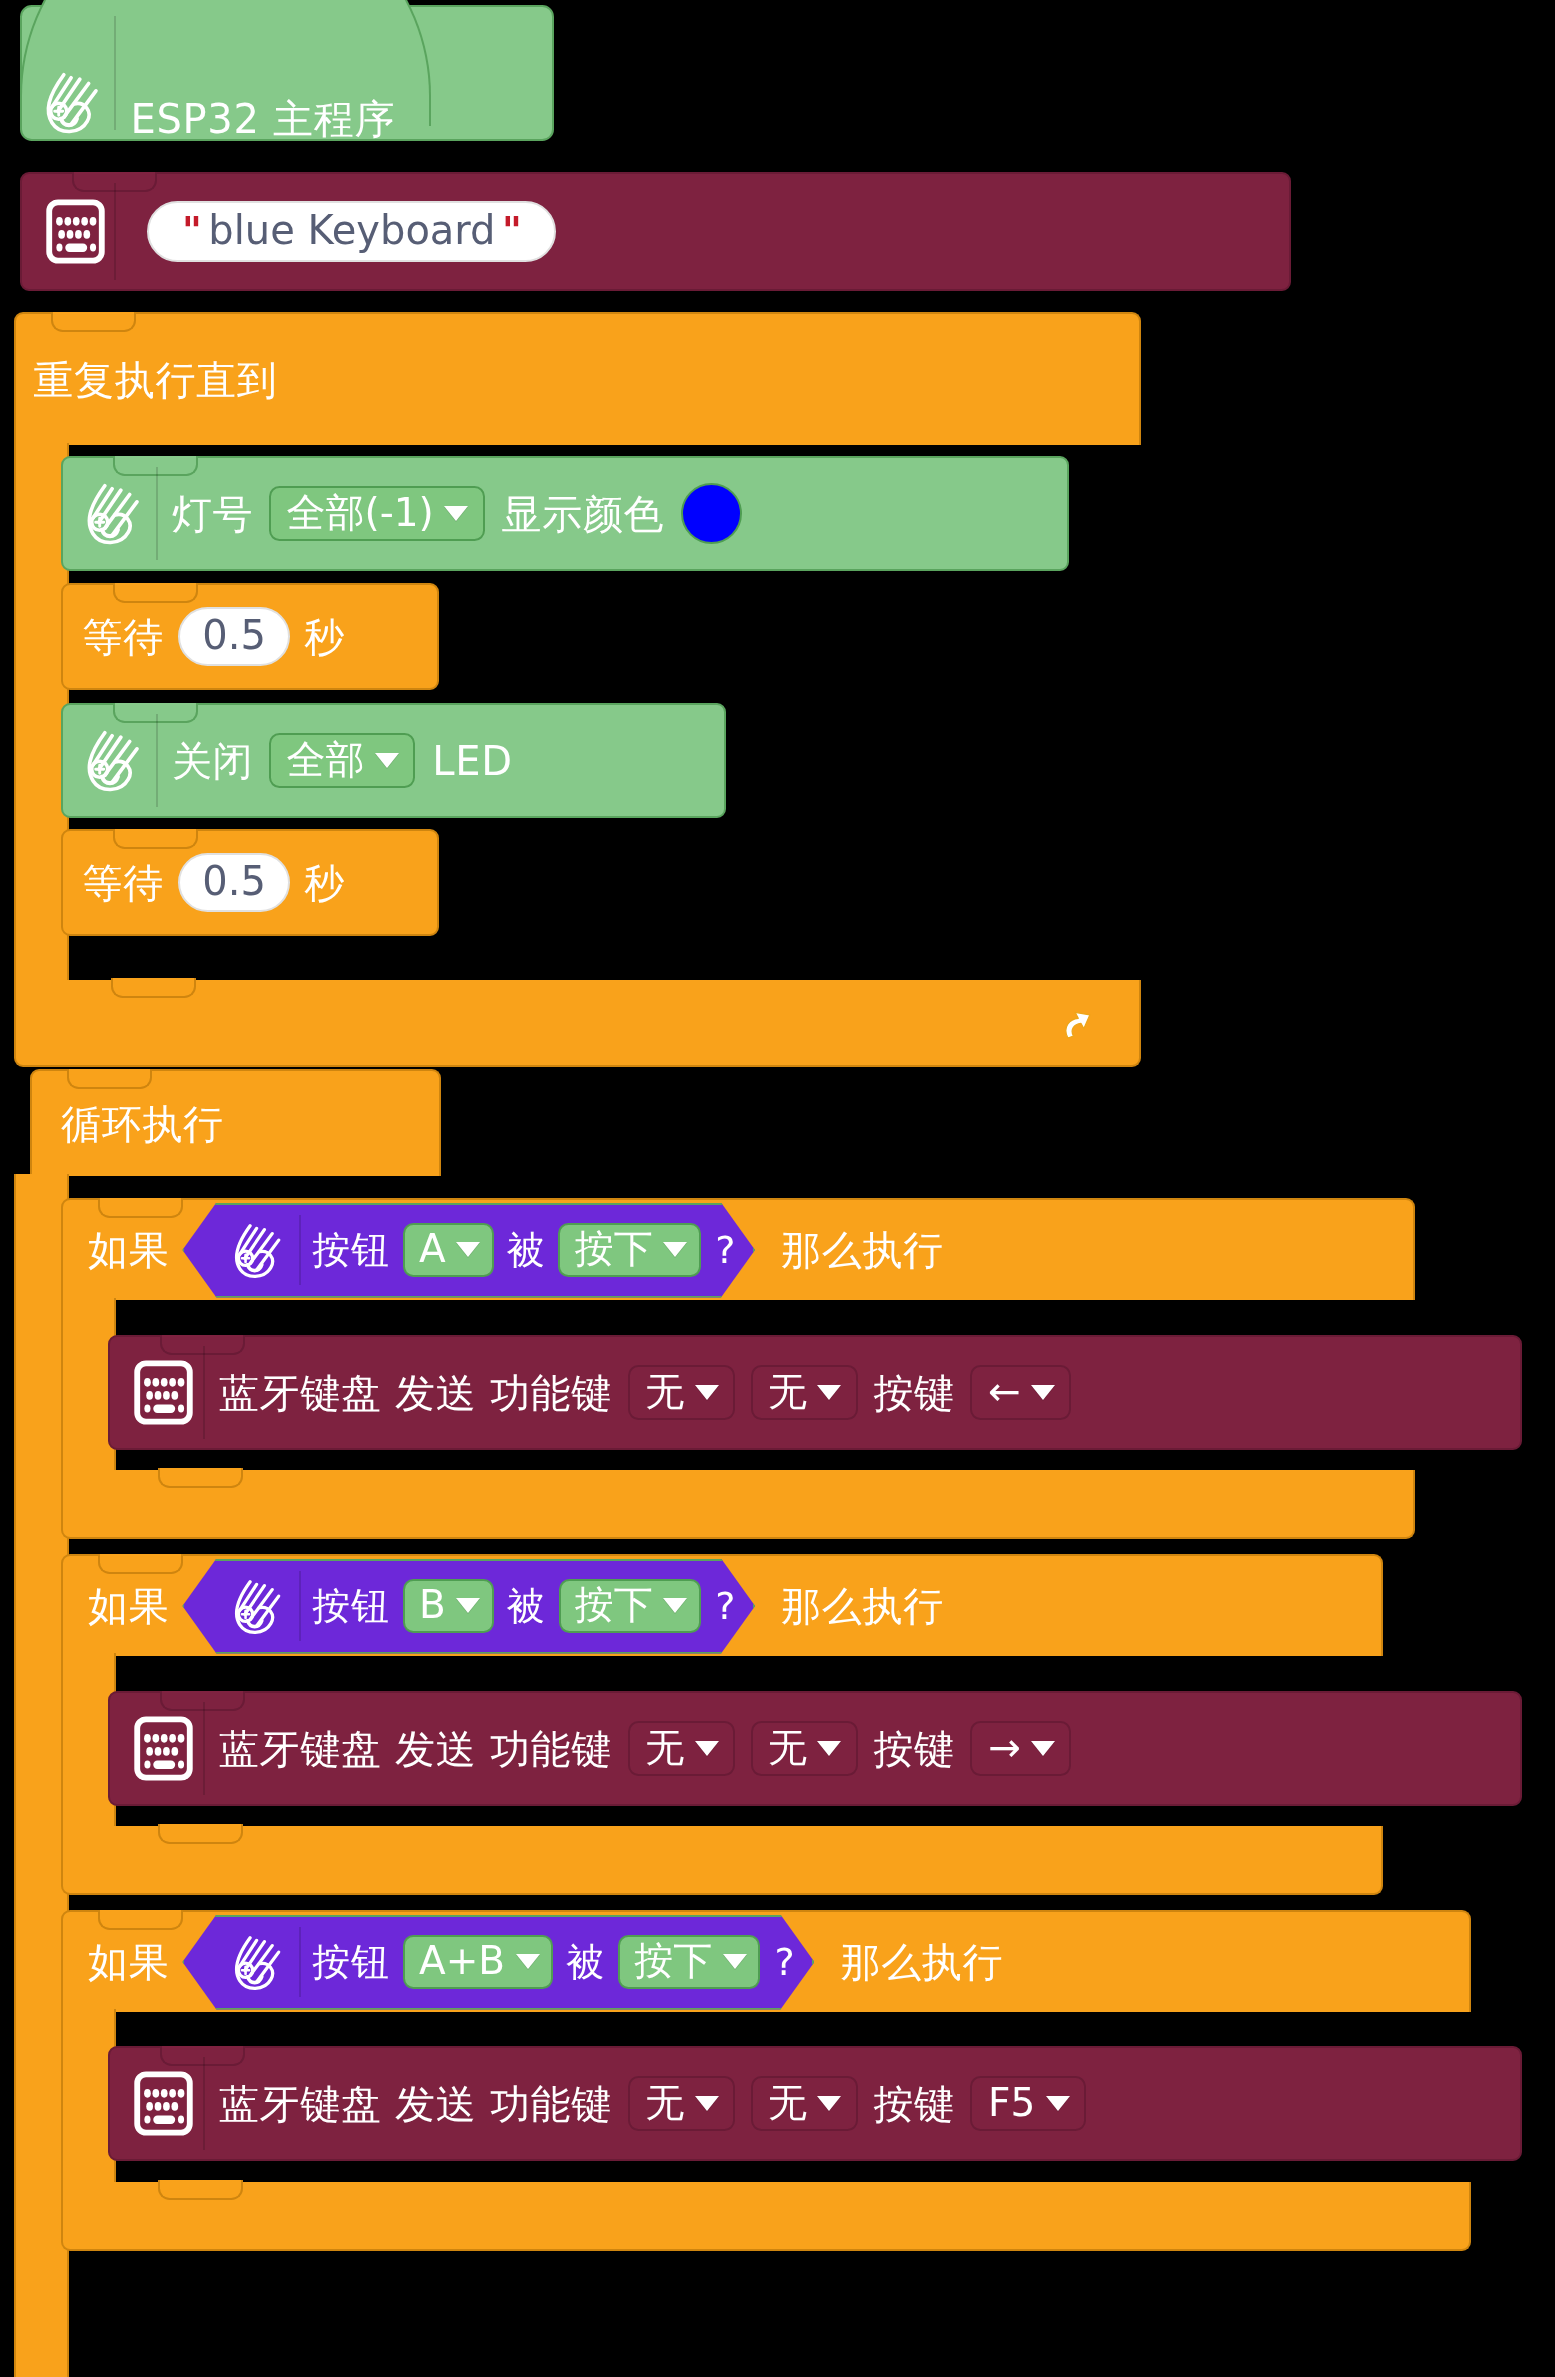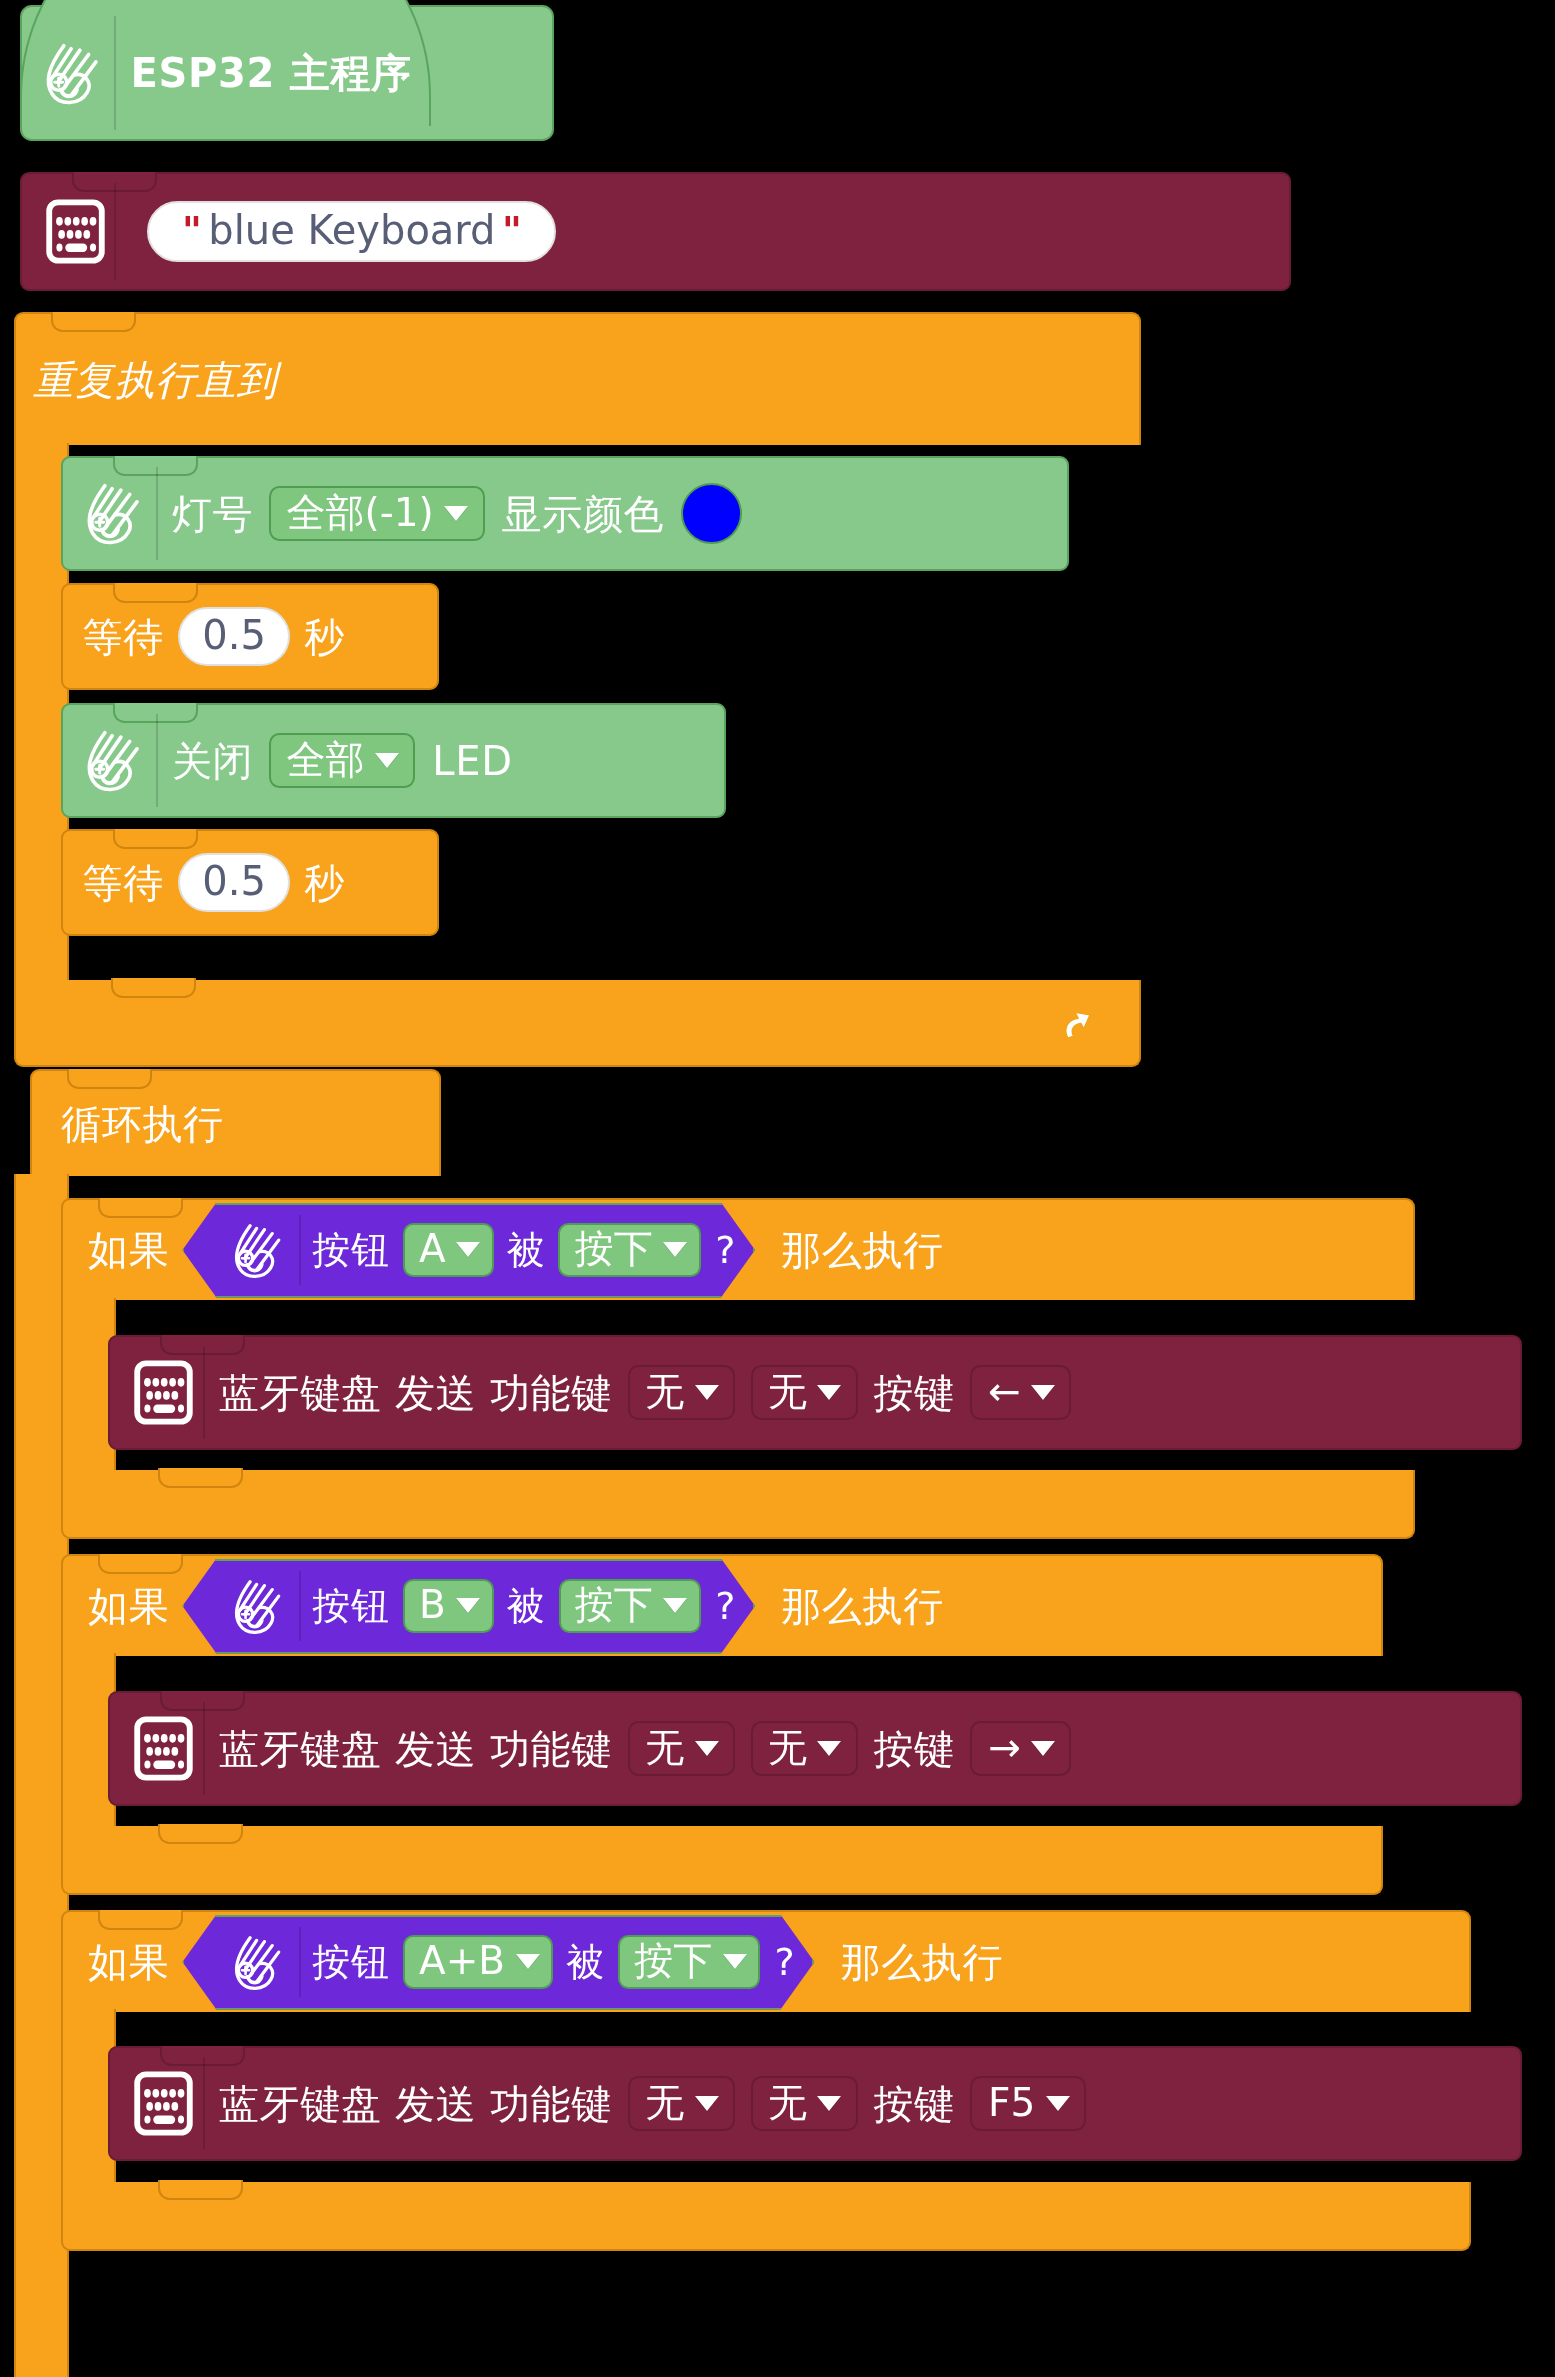--- a/index.html
+++ b/index.html
@@ -115,21 +115,21 @@
     left: -2px; top: -116px;
     width: 411px; height: 235px;
     background: #86c98a;
     border: 2px solid #5aa45e;
     border-bottom: none;
     border-radius: 205px 205px 0 0;
     box-sizing: border-box;
   }
   #hat-esp32 .hat-inner {
     position: absolute; left: 0; top: 0; right: 0; bottom: 0;
-    display: flex; align-items: center; padding-left: 17px; font-weight: bold;
+    display: flex; align-items: flex-end; padding-left: 17px;
   }
 
   
   .stack-maroon {
     background: #7e2240;
     border: 2px solid #6a1b36;
     border-radius: 9px;
   }
   
   .stack-green {
@@ -262,21 +262,21 @@
     <span class="field-txt" style="margin-left:17px;">
       <span class="quote">"</span>
       <span>blue Keyboard</span>
       <span class="quote">"</span>
     </span>
   </div>
 </div>
 
 <div class="c-top" id="repeat-top" style="left:14.3px; top:312px; width:1127px; height:133px; border-radius:9px 9px 0 0; border-bottom:none;">
   <div class="notch notch-orange" style="left:35px;"></div>
-  <div class="stack-inner" style="font-style:italic;">
+  <div class="stack-inner" style="">
     <span class="lbl">重复执行直到</span>
 
   </div>
 </div>
 
 <div class="c-spine" id="repeat-spine" style="left:14.3px; top:443px; width:55px; height:547px; border-top:none; border-bottom:none; border-radius:0;"></div>
 
 <div class="blk stack-green" id="led-color" style="left:61px; top:456px; width:1008px; height:115px;">
   <div class="notch notch-green"></div>
   <div class="stack-inner">

